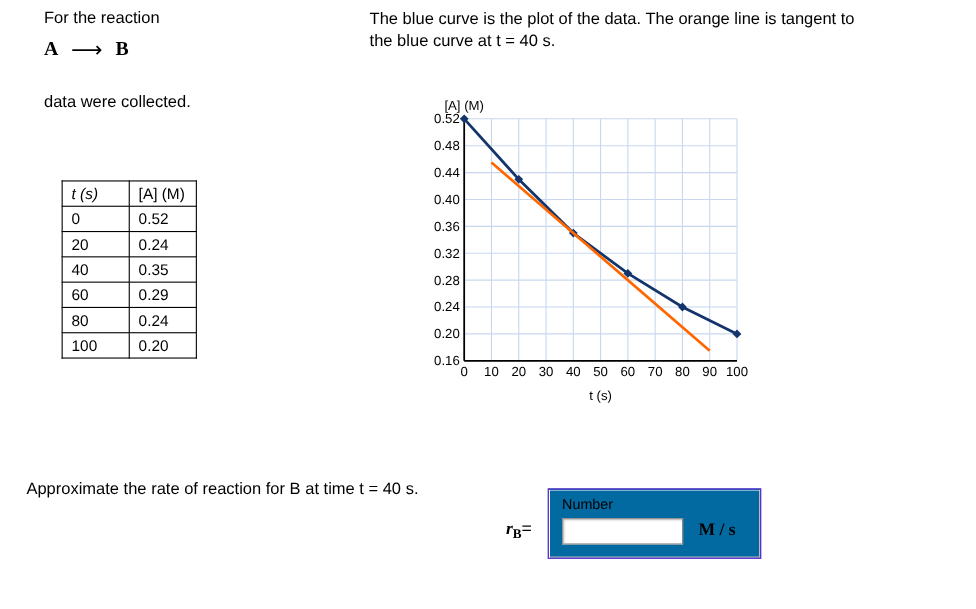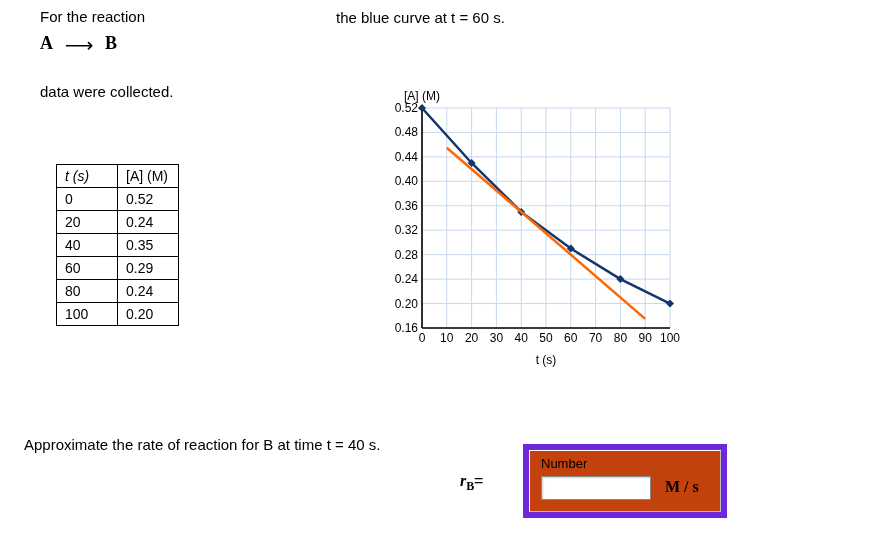--- a/index.html
+++ b/index.html
@@ -71,26 +71,26 @@
   }
   svg text { font-family: Arial, sans-serif; font-size: 12px; }
   .question {
     position: absolute;
     left: 24px;
     top: 396px;
     margin-top: 40px;
   }
   .answer-box {
     position: absolute;
-    left: 523px;
+    left: 498px;
     top: 444px;
     width: 192px;
     height: 62px;
-    background: #c2410c;
-    border: 6px solid #6d28d9;
+    background: #0369a1;
+    border: 1px solid #6d28d9;
     box-shadow: inset 1px 1px 0 #fff, inset -1px -1px 0 #bbb;
   }
   .answer-box .label {
     position: absolute;
     left: 12px;
     top: 6px;
     font-size: 13px;
   }
   .answer-box input {
     position: absolute;
@@ -174,21 +174,22 @@
           </tr>
       <tr>
             <td>100</td>
             <td>0.20</td>
           </tr>
     </tbody>
       </table>
   </div>
 
   <div class="intro-right">
-    <div>the blue curve at t = 60 s.</div>
+    <div>The blue curve is the plot of the data. The orange line is tangent to</div>
+    <div>the blue curve at t = 40 s.</div>
   </div>
 
   <div class="chart">
     <svg id="chart-svg" width="300" height="280">
         <line x1="42" y1="20" x2="42" y2="240" stroke="#c8d7ee" stroke-width="1"></line>
         <line x1="66.8" y1="20" x2="66.8" y2="240" stroke="#c8d7ee" stroke-width="1"></line>
         <line x1="91.6" y1="20" x2="91.6" y2="240" stroke="#c8d7ee" stroke-width="1"></line>
         <line x1="116.39999999999999" y1="20" x2="116.39999999999999" y2="240" stroke="#c8d7ee" stroke-width="1"></line>
         <line x1="141.2" y1="20" x2="141.2" y2="240" stroke="#c8d7ee" stroke-width="1"></line>
         <line x1="166" y1="20" x2="166" y2="240" stroke="#c8d7ee" stroke-width="1"></line>

